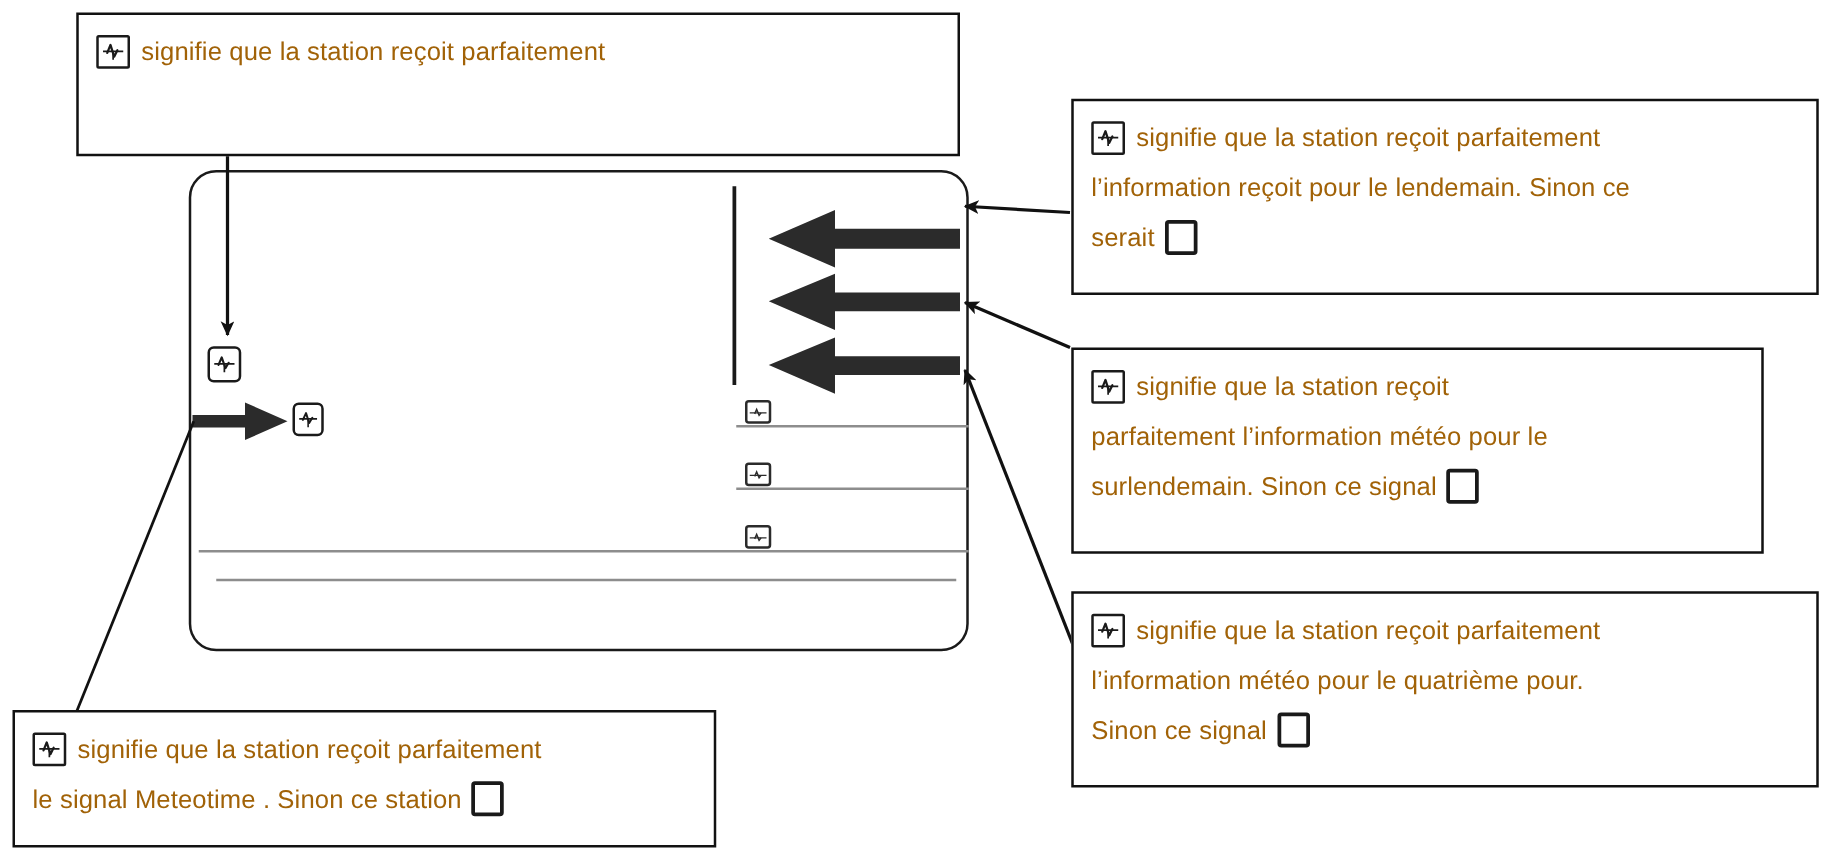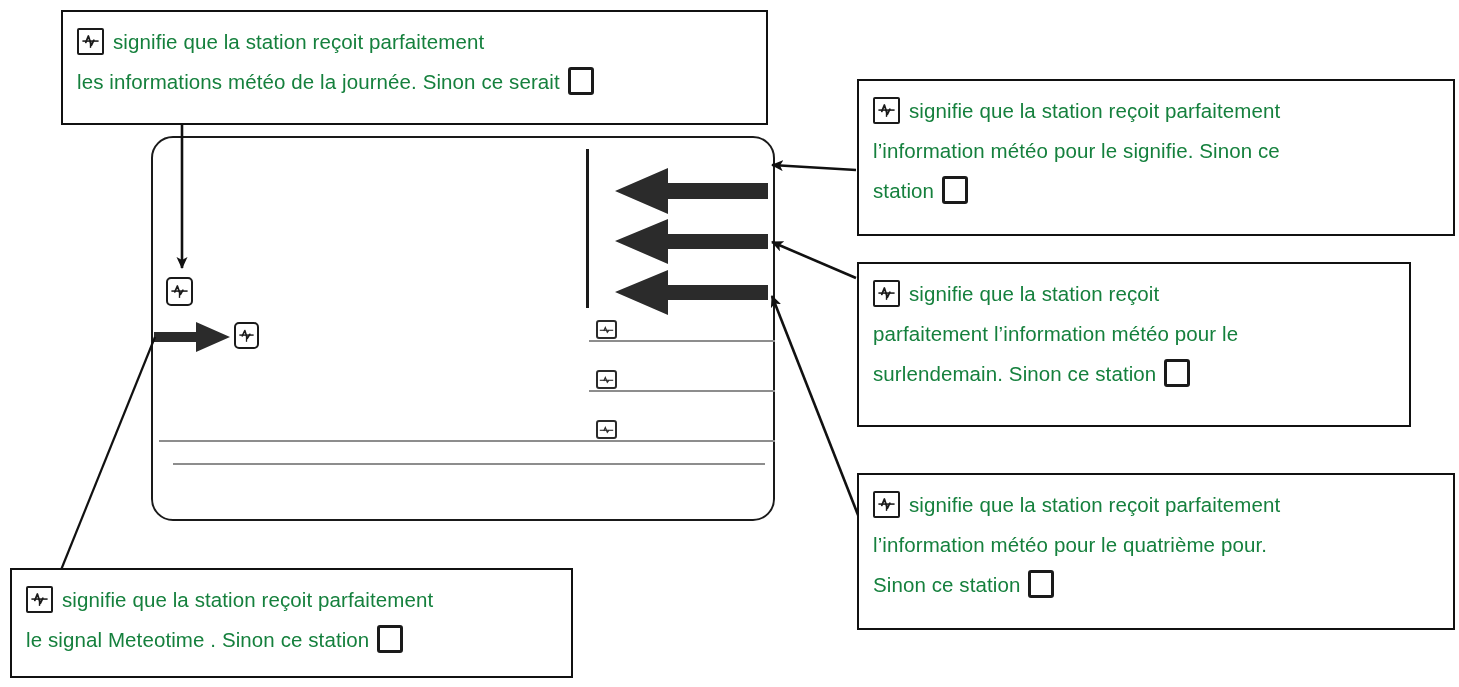--- a/index.html
+++ b/index.html
@@ -28,21 +28,21 @@
     padding: 10px 14px 8px 14px;
     z-index: 6;
   }
   .line {
     display: flex;
     align-items: center;
     white-space: nowrap;
     font-size: 20.5px;
     line-height: 40px;
     letter-spacing: 0.1px;
-    color: #15803d;
+    color: #a16207;
   }
   .line .txt { display: inline-block; }
 
   
   .sig {
     display: inline-block;
     position: relative;
     box-sizing: border-box;
     border: 2px solid #1a1a1a;
     border-radius: 2px;
@@ -229,82 +229,78 @@
     <div class="line">
       <span class="sig big">
         <svg viewBox="0 0 27 27" aria-hidden="true">
           <path d="M4 13 H23" stroke="#1a1a1a" stroke-width="1.8" fill="none"></path>
           <path d="M13.5 13 V21" stroke="#1a1a1a" stroke-width="1.6" fill="none"></path>
           <path d="M8 14.5 L11 7 L14.5 18 L17.5 12" stroke="#1a1a1a" stroke-width="2.1" fill="none" stroke-linejoin="round" stroke-linecap="round"></path>
         </svg>
       </span>
       <span class="txt">signifie que la station reçoit parfaitement</span>
     </div>
-    <div class="line">
-      <span class="txt">les informations météo de la journée. Sinon ce serait</span>
+  </div>
+
+  <div class="callout" style="left:857px; top:79px; width:598px; height:157px;">
+    <div class="line">
+      <span class="sig big">
+        <svg viewBox="0 0 27 27" aria-hidden="true">
+          <path d="M4 13 H23" stroke="#1a1a1a" stroke-width="1.8" fill="none"></path>
+          <path d="M13.5 13 V21" stroke="#1a1a1a" stroke-width="1.6" fill="none"></path>
+          <path d="M8 14.5 L11 7 L14.5 18 L17.5 12" stroke="#1a1a1a" stroke-width="2.1" fill="none" stroke-linejoin="round" stroke-linecap="round"></path>
+        </svg>
+      </span>
+      <span class="txt">signifie que la station reçoit parfaitement</span>
+    </div>
+    <div class="line">
+      <span class="txt">l’information reçoit pour le lendemain. Sinon ce</span>
+    </div>
+    <div class="line">
+      <span class="txt">serait</span>
       <span class="emptybox"></span>
     </div>
   </div>
 
-  <div class="callout" style="left:857px; top:79px; width:598px; height:157px;">
+  <div class="callout" style="left:857px; top:278px; width:554px; height:165px;">
+    <div class="line">
+      <span class="sig big">
+        <svg viewBox="0 0 27 27" aria-hidden="true">
+          <path d="M4 13 H23" stroke="#1a1a1a" stroke-width="1.8" fill="none"></path>
+          <path d="M13.5 13 V21" stroke="#1a1a1a" stroke-width="1.6" fill="none"></path>
+          <path d="M8 14.5 L11 7 L14.5 18 L17.5 12" stroke="#1a1a1a" stroke-width="2.1" fill="none" stroke-linejoin="round" stroke-linecap="round"></path>
+        </svg>
+      </span>
+      <span class="txt">signifie que la station reçoit</span>
+    </div>
+    <div class="line">
+      <span class="txt">parfaitement l’information météo pour le</span>
+    </div>
+    <div class="line">
+      <span class="txt">surlendemain. Sinon ce signal</span>
+      <span class="emptybox"></span>
+    </div>
+  </div>
+
+  <div class="callout" style="left:857px; top:473px; width:598px; height:157px;">
     <div class="line">
       <span class="sig big">
         <svg viewBox="0 0 27 27" aria-hidden="true">
           <path d="M4 13 H23" stroke="#1a1a1a" stroke-width="1.8" fill="none"></path>
           <path d="M13.5 13 V21" stroke="#1a1a1a" stroke-width="1.6" fill="none"></path>
           <path d="M8 14.5 L11 7 L14.5 18 L17.5 12" stroke="#1a1a1a" stroke-width="2.1" fill="none" stroke-linejoin="round" stroke-linecap="round"></path>
         </svg>
       </span>
       <span class="txt">signifie que la station reçoit parfaitement</span>
     </div>
     <div class="line">
-      <span class="txt">l’information météo pour le signifie. Sinon ce</span>
-    </div>
-    <div class="line">
-      <span class="txt">station</span>
-      <span class="emptybox"></span>
-    </div>
-  </div>
-
-  <div class="callout" style="left:857px; top:262px; width:554px; height:165px;">
-    <div class="line">
-      <span class="sig big">
-        <svg viewBox="0 0 27 27" aria-hidden="true">
-          <path d="M4 13 H23" stroke="#1a1a1a" stroke-width="1.8" fill="none"></path>
-          <path d="M13.5 13 V21" stroke="#1a1a1a" stroke-width="1.6" fill="none"></path>
-          <path d="M8 14.5 L11 7 L14.5 18 L17.5 12" stroke="#1a1a1a" stroke-width="2.1" fill="none" stroke-linejoin="round" stroke-linecap="round"></path>
-        </svg>
-      </span>
-      <span class="txt">signifie que la station reçoit</span>
-    </div>
-    <div class="line">
-      <span class="txt">parfaitement l’information météo pour le</span>
-    </div>
-    <div class="line">
-      <span class="txt">surlendemain. Sinon ce station</span>
-      <span class="emptybox"></span>
-    </div>
-  </div>
-
-  <div class="callout" style="left:857px; top:473px; width:598px; height:157px;">
-    <div class="line">
-      <span class="sig big">
-        <svg viewBox="0 0 27 27" aria-hidden="true">
-          <path d="M4 13 H23" stroke="#1a1a1a" stroke-width="1.8" fill="none"></path>
-          <path d="M13.5 13 V21" stroke="#1a1a1a" stroke-width="1.6" fill="none"></path>
-          <path d="M8 14.5 L11 7 L14.5 18 L17.5 12" stroke="#1a1a1a" stroke-width="2.1" fill="none" stroke-linejoin="round" stroke-linecap="round"></path>
-        </svg>
-      </span>
-      <span class="txt">signifie que la station reçoit parfaitement</span>
-    </div>
-    <div class="line">
       <span class="txt">l’information météo pour le quatrième pour.</span>
     </div>
     <div class="line">
-      <span class="txt">Sinon ce station</span>
+      <span class="txt">Sinon ce signal</span>
       <span class="emptybox"></span>
     </div>
   </div>
 
   <div class="callout" style="left:10px; top:568px; width:563px; height:110px;">
     <div class="line">
       <span class="sig big">
         <svg viewBox="0 0 27 27" aria-hidden="true">
           <path d="M4 13 H23" stroke="#1a1a1a" stroke-width="1.8" fill="none"></path>
           <path d="M13.5 13 V21" stroke="#1a1a1a" stroke-width="1.6" fill="none"></path>

